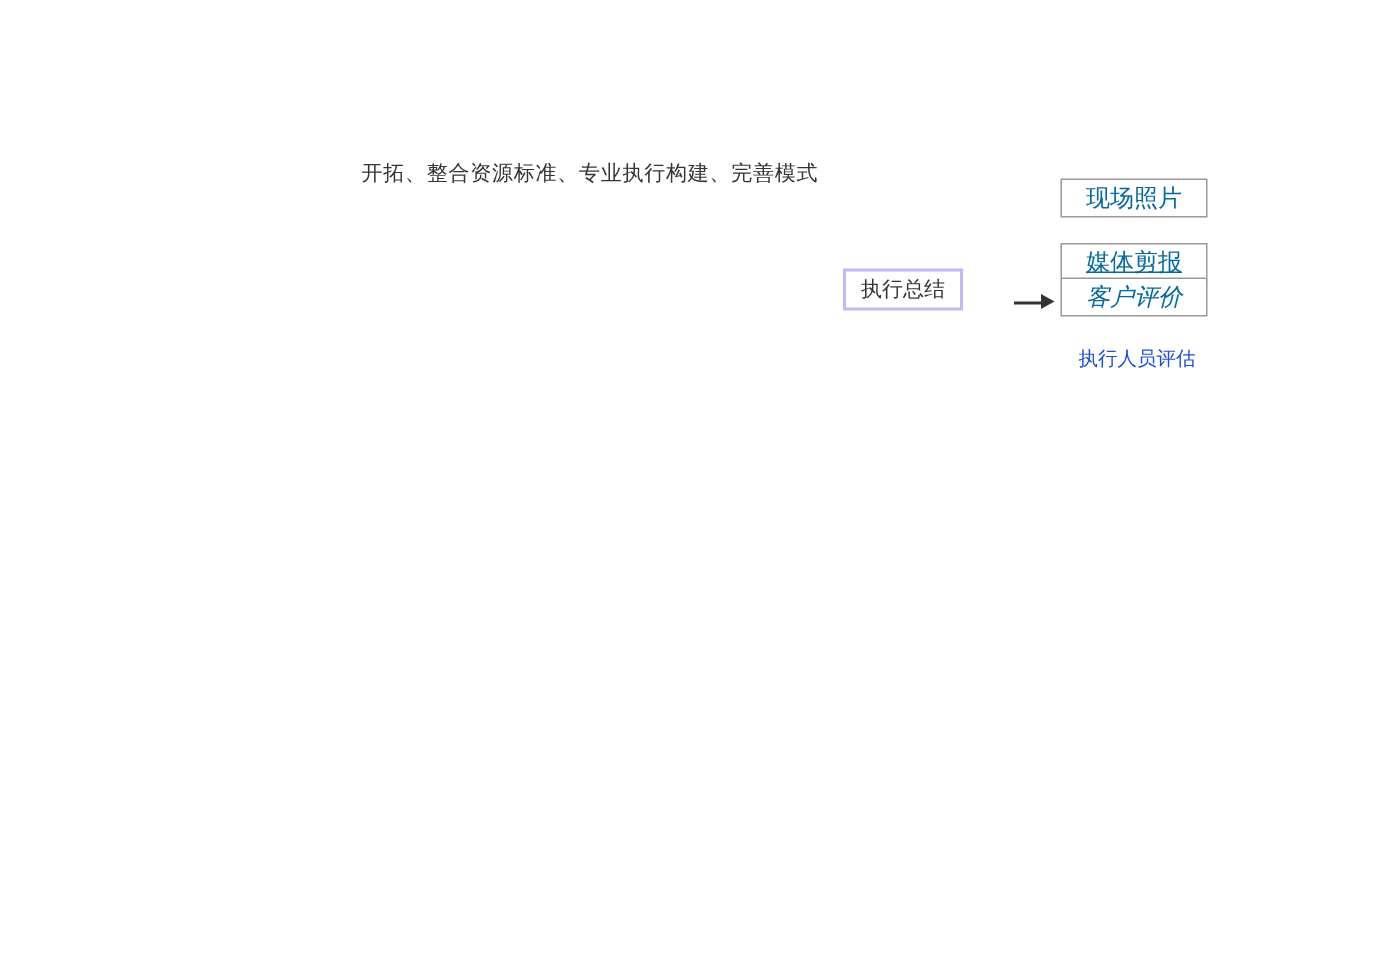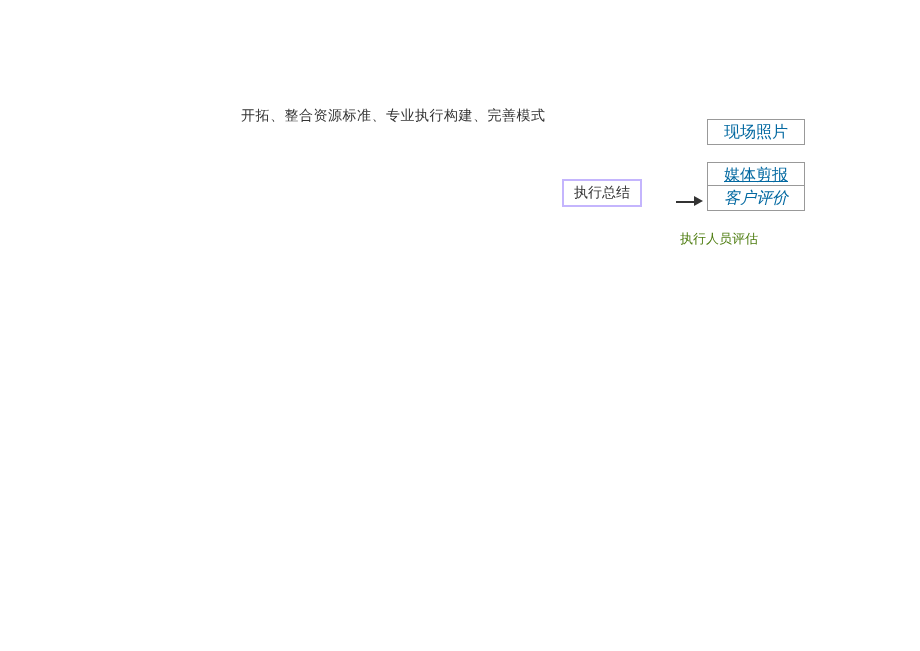--- a/index.html
+++ b/index.html
@@ -75,24 +75,24 @@
       justify-content: center;
       font-size: 16px;
       color: #0369a1;
       background: #ffffff;
     }
     .right-box-1 { top: 119px; }
     .right-box-2 { top: 162px; text-decoration: underline; }
     .right-box-3 { top: 185px; font-style: italic; }
     .bottom-text {
       position: absolute;
-      left: 680px;
+      left: 719px;
       top: 230px;
       font-size: 13px;
-      color: #4d7c0f;
+      color: #1d4ed8;
     }
   </style>
 </head>
 <body>
 
 <div class="heading-text">开拓、整合资源标准、专业执行构建、完善模式</div>
 
 <div class="center-box">执行总结</div>
 
 <div class="arrow">

